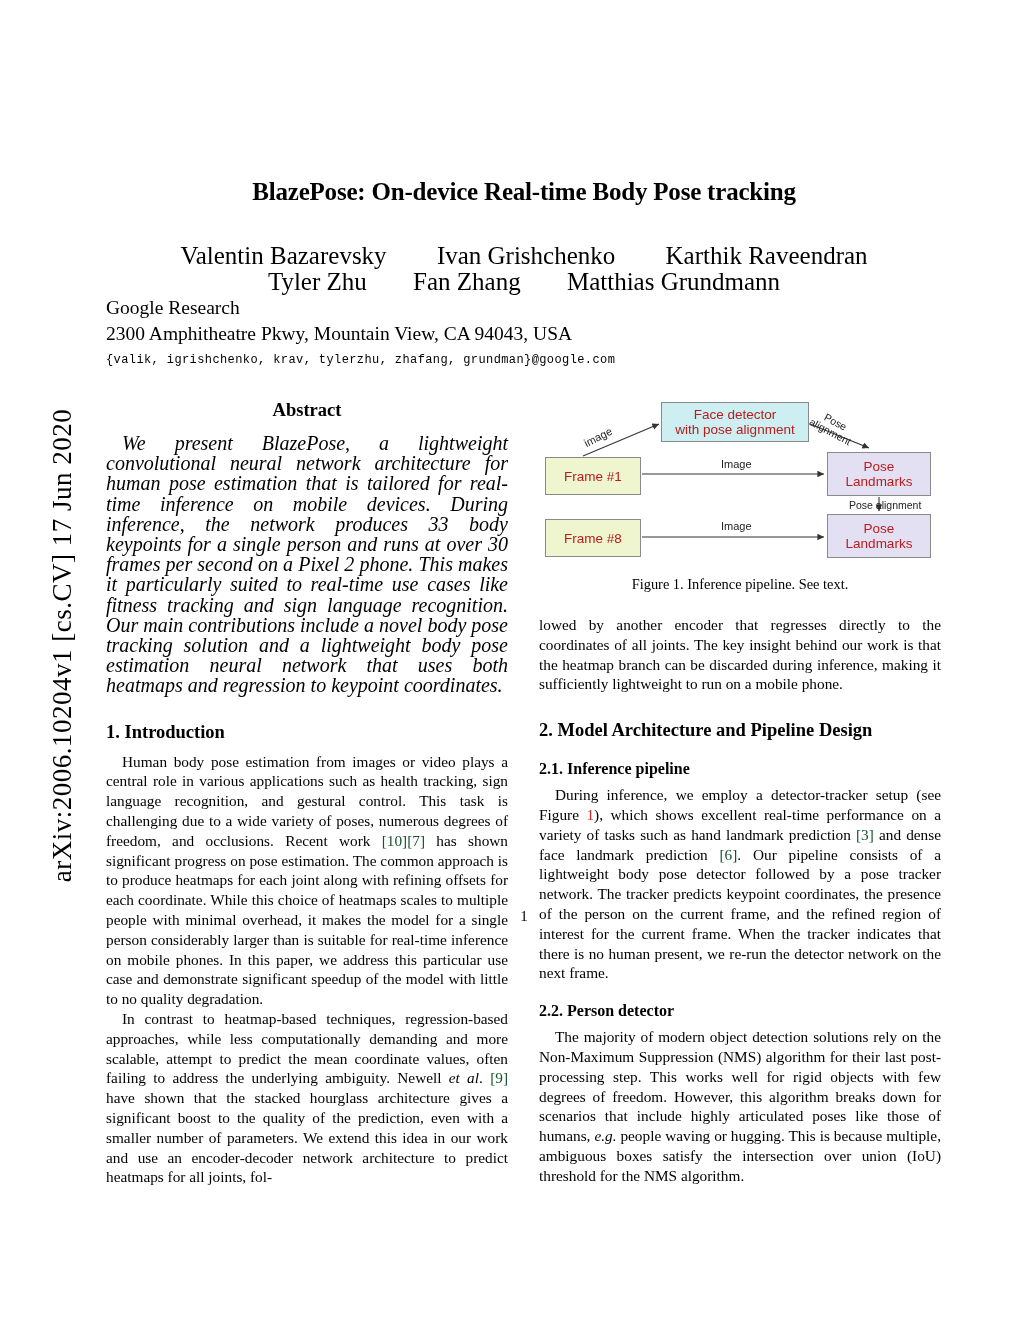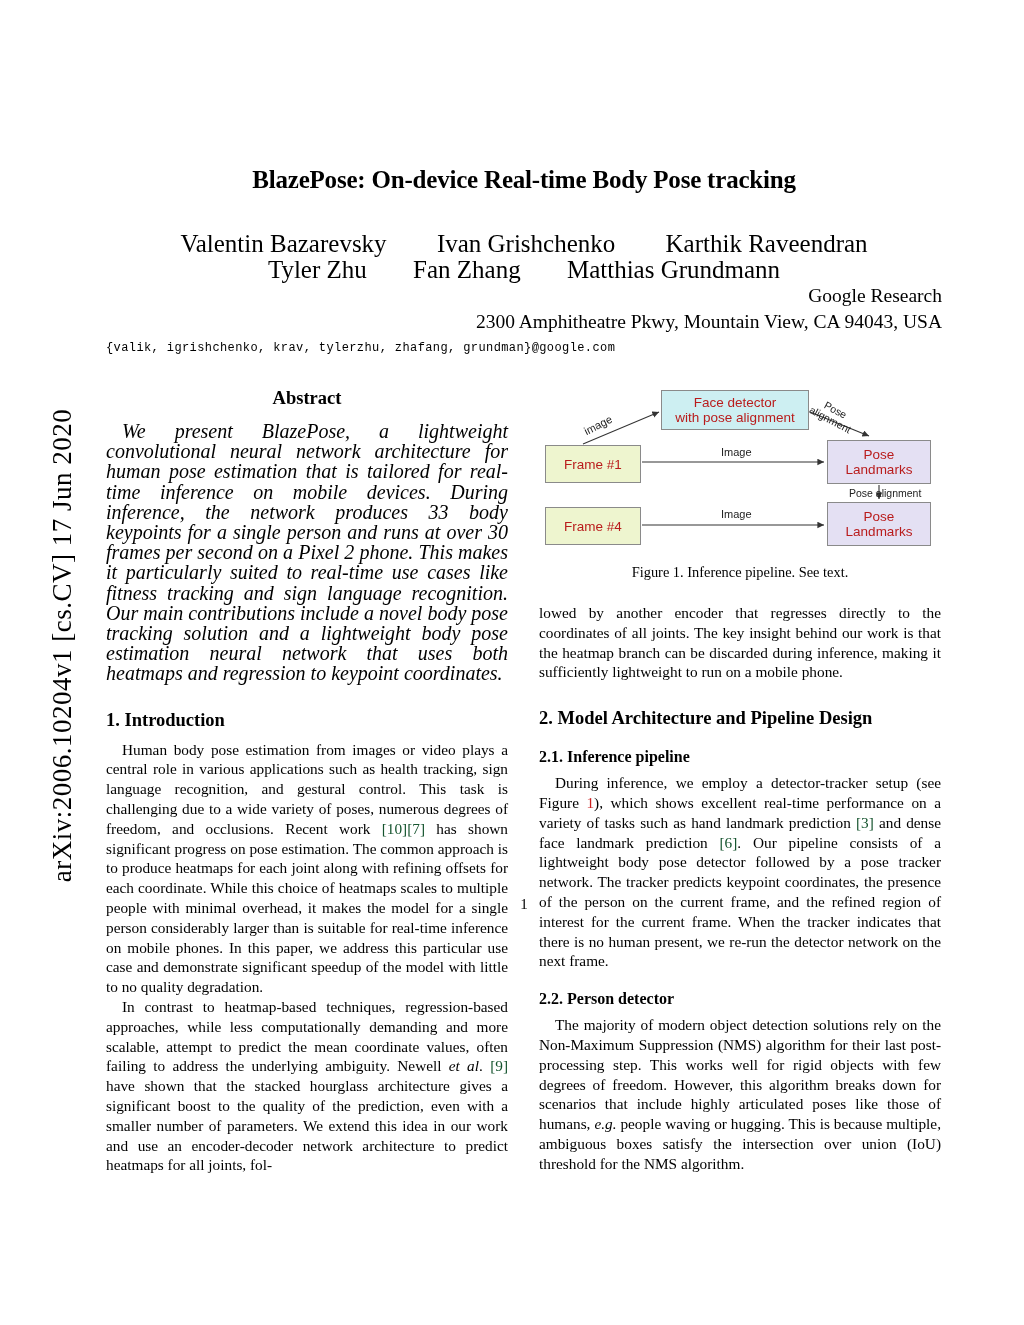--- a/index.html
+++ b/index.html
@@ -29,21 +29,21 @@
     font-size: 27px;
     letter-spacing: 0.5px;
     color: #000;
     white-space: nowrap;
   }
 
   
   #page {
     position: absolute;
     left: 106px;
-    top: 0;
+    top: 12px;
     width: 836px;
     height: 965px;
   }
 
   
   #title {
     margin-top: 166px;
     text-align: center;
     font-size: 25px;
     font-weight: bold;
@@ -51,21 +51,21 @@
   }
   #authors {
     margin-top: 37px;
     text-align: center;
     font-size: 25px;
     line-height: 26px;
   }
   #authors .row1 span { margin: 0 22px; }
   #authors .row2 span { margin: 0 20px; }
   .affil {
-    text-align: right;
+    text-align: left;
     font-size: 19.5px;
     line-height: 26px;
   }
   #emails {
     text-align: left;
     font-family: "Liberation Mono", monospace;
     font-size: 12px;
     margin-top: 6px;
     letter-spacing: 0.4px;
   }
@@ -259,21 +259,21 @@
           </svg>
 
           <div class="fbox" id="box-face">
             <span style="white-space:pre-line">Face detector
 with pose alignment</span>
           </div>
           <div class="fbox" id="box-frame1">
             <span>Frame #1</span>
           </div>
           <div class="fbox" id="box-frame2">
-            <span>Frame #4</span>
+            <span>Frame #8</span>
           </div>
           <div class="fbox" id="box-pose1">
             <span style="white-space:pre-line">Pose
 Landmarks</span>
           </div>
           <div class="fbox" id="box-pose2">
             <span style="white-space:pre-line">Pose
 Landmarks</span>
           </div>
 

